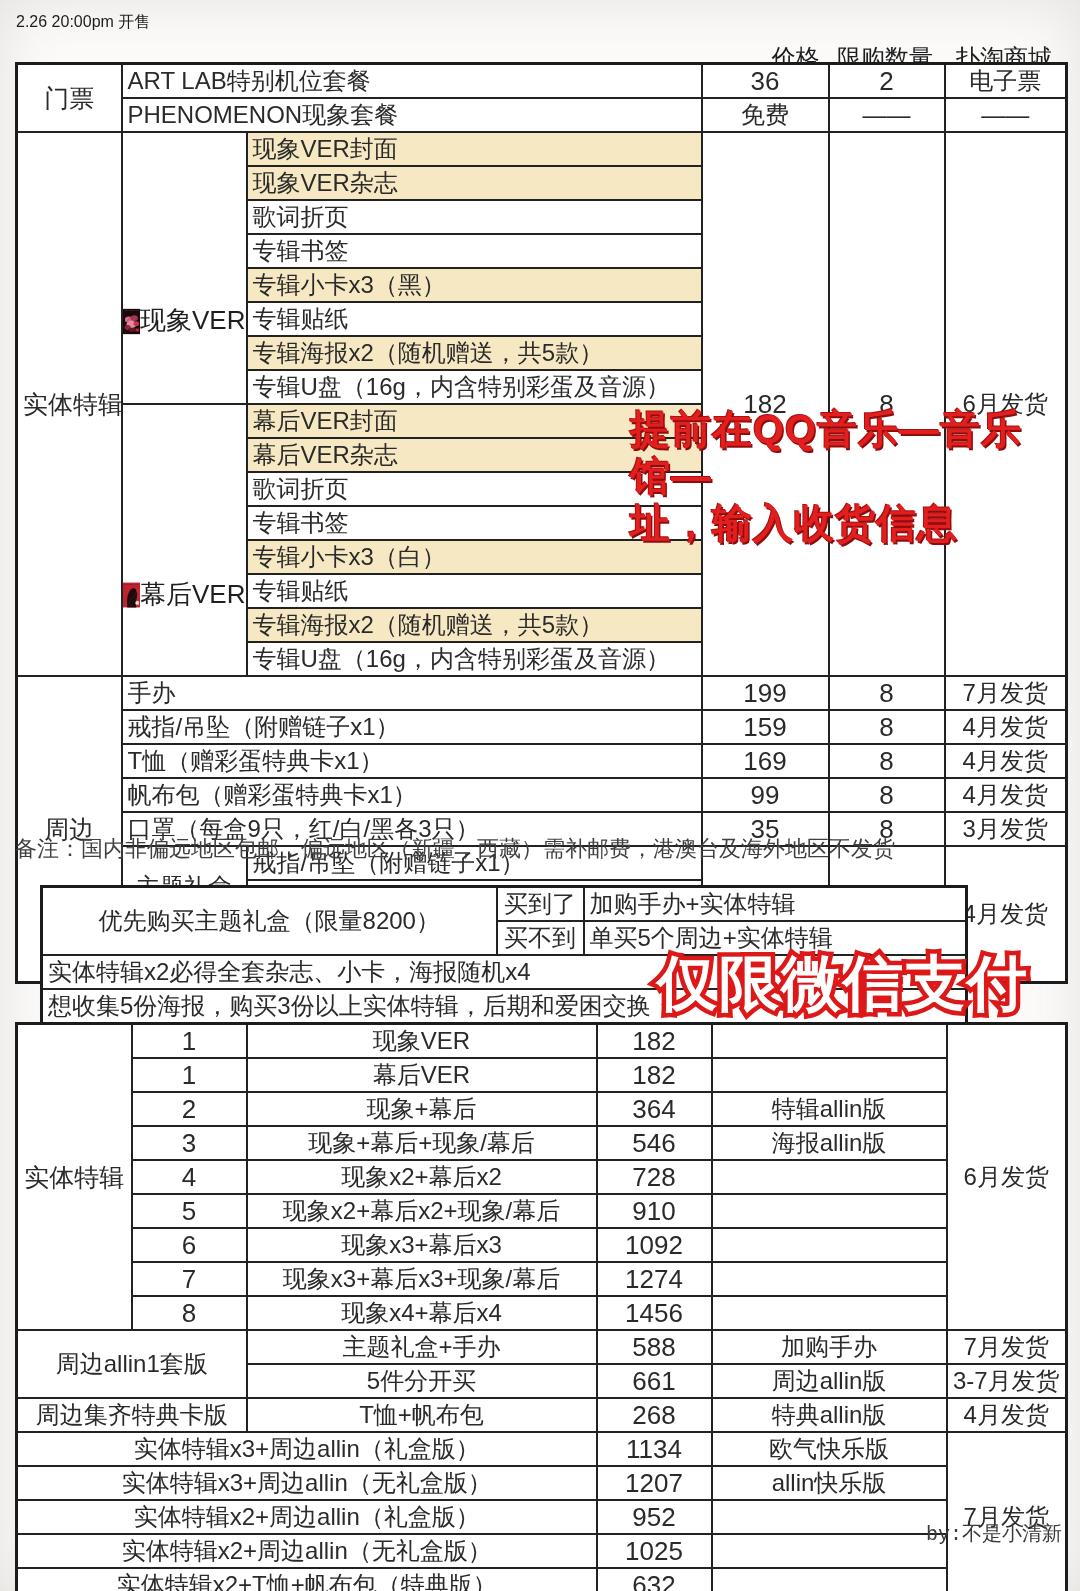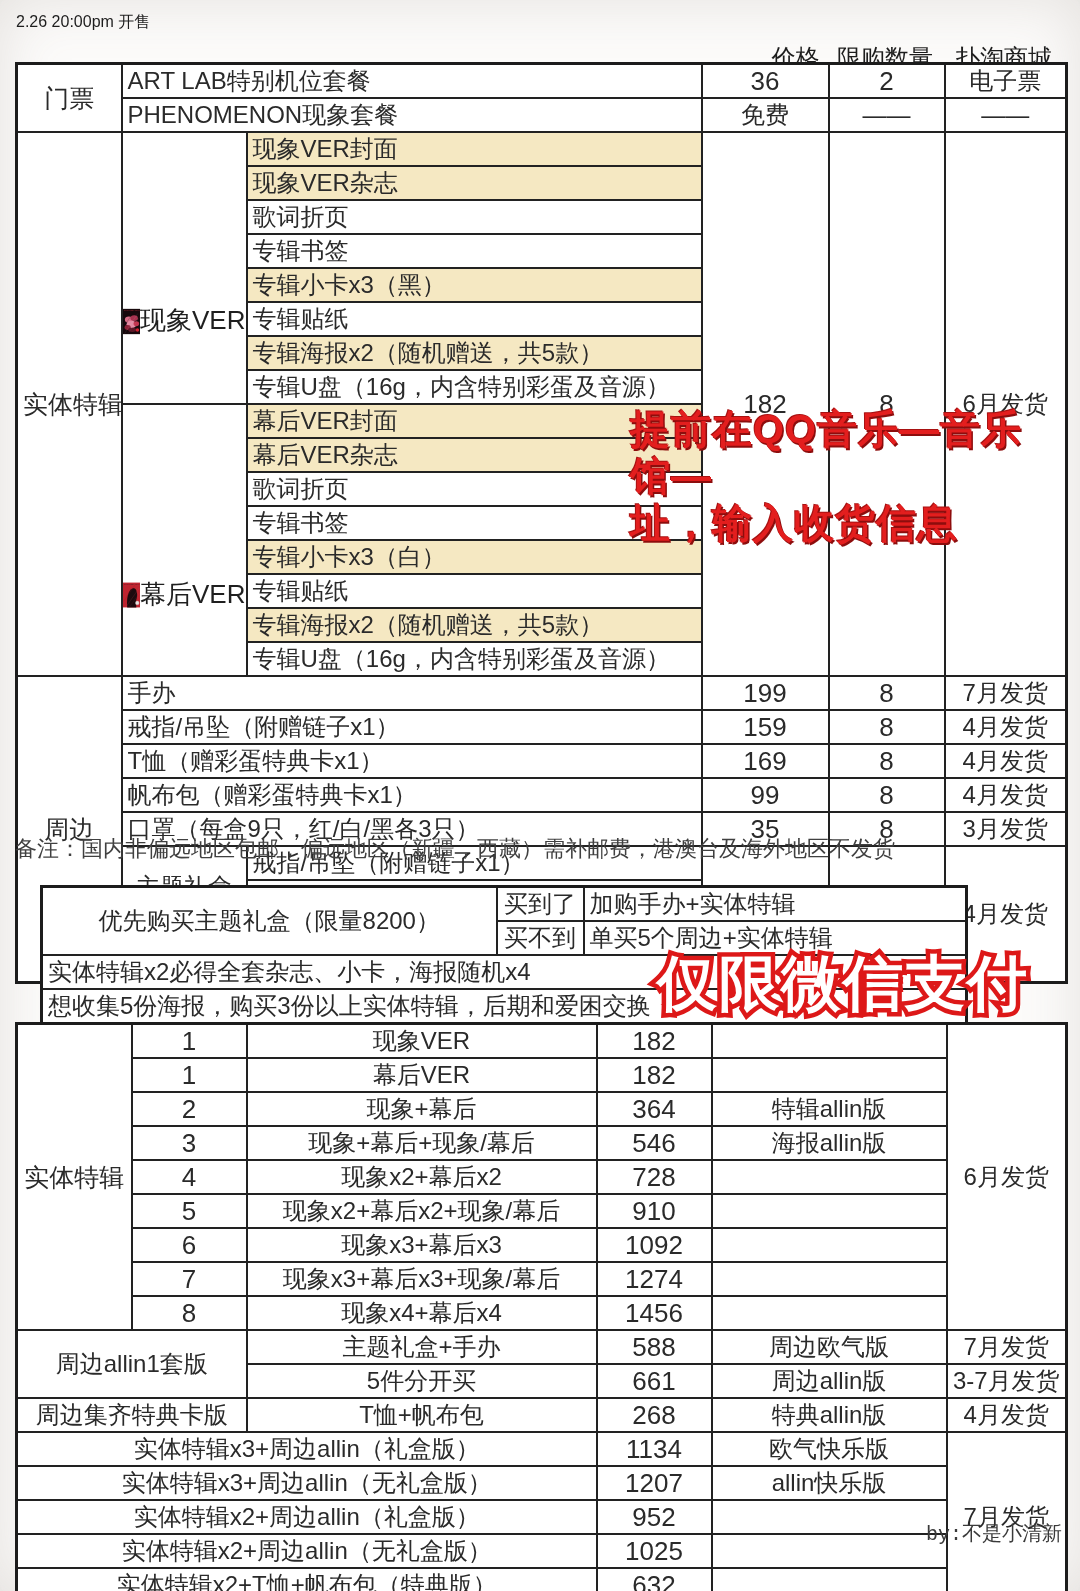--- a/index.html
+++ b/index.html
@@ -298,21 +298,21 @@
     <tr style="height:28.4px">
       <td class="num">8</td>
       <td class="c">现象x4+幕后x4</td>
       <td class="num">1456</td>
       <td class="c"></td>
     </tr>
     <tr style="height:28.4px">
       <td class="c" colspan="2" rowspan="2">周边allin1套版</td>
       <td class="c">主题礼盒+手办</td>
       <td class="num">588</td>
-      <td class="c">周边欧气版</td>
+      <td class="c">加购手办</td>
       <td class="c">7月发货</td>
     </tr>
     <tr style="height:28.4px">
       <td class="c">5件分开买</td>
       <td class="num">661</td>
       <td class="c">周边allin版</td>
       <td class="c">3-7月发货</td>
     </tr>
     <tr style="height:28.4px">
       <td class="c" colspan="2">周边集齐特典卡版</td>

